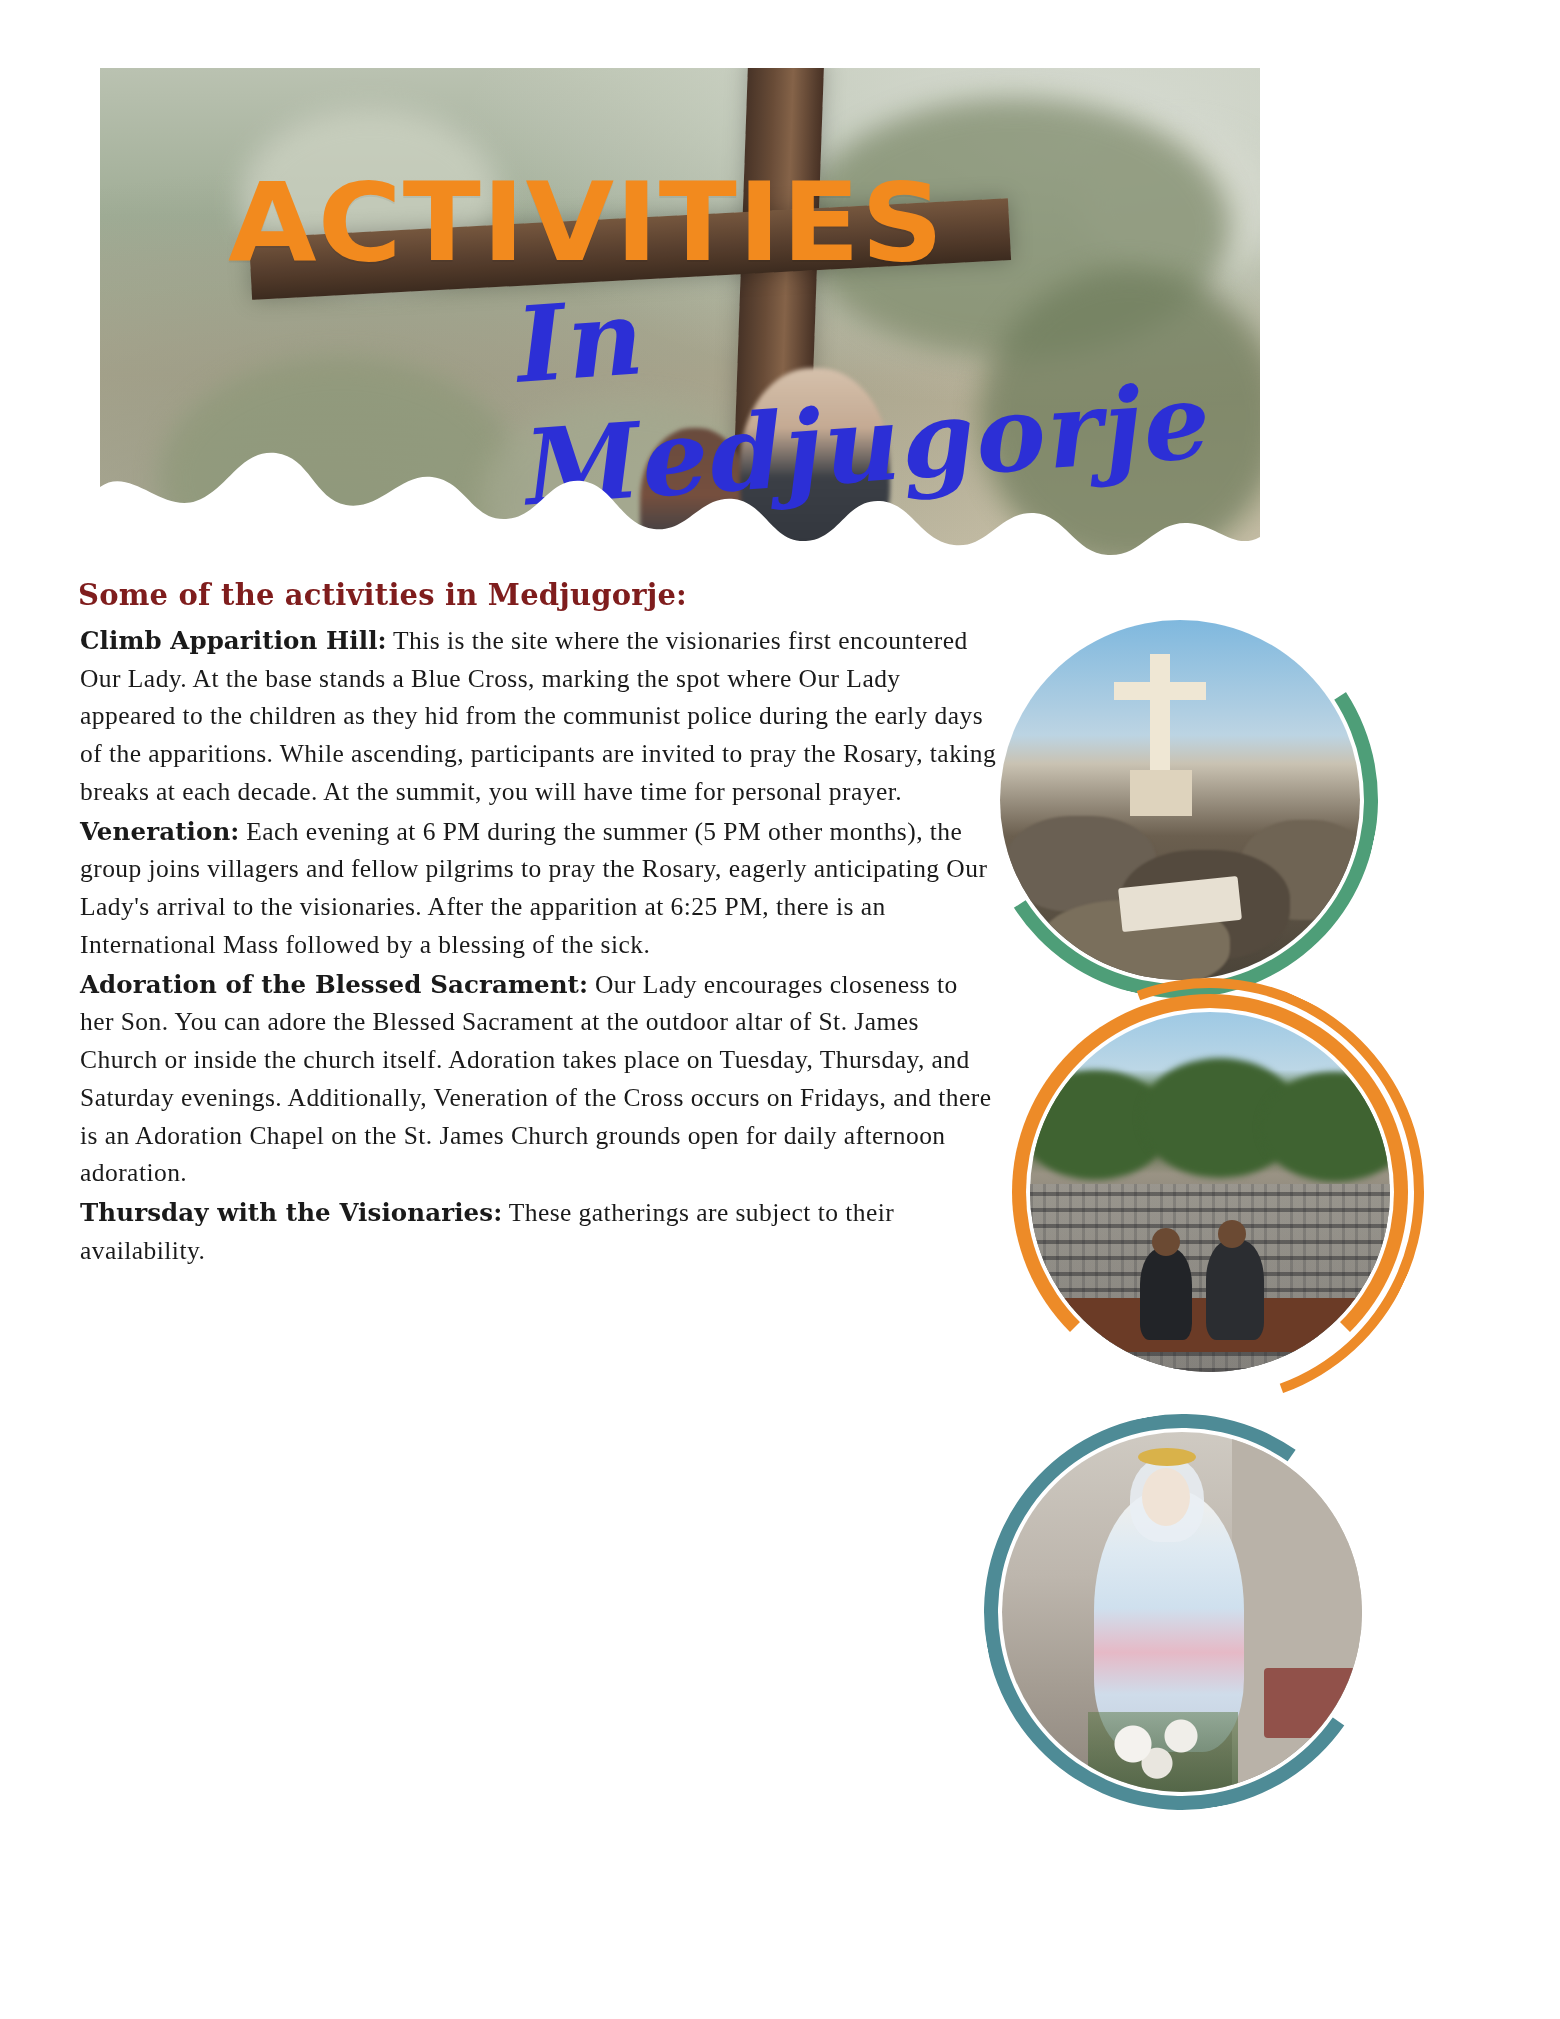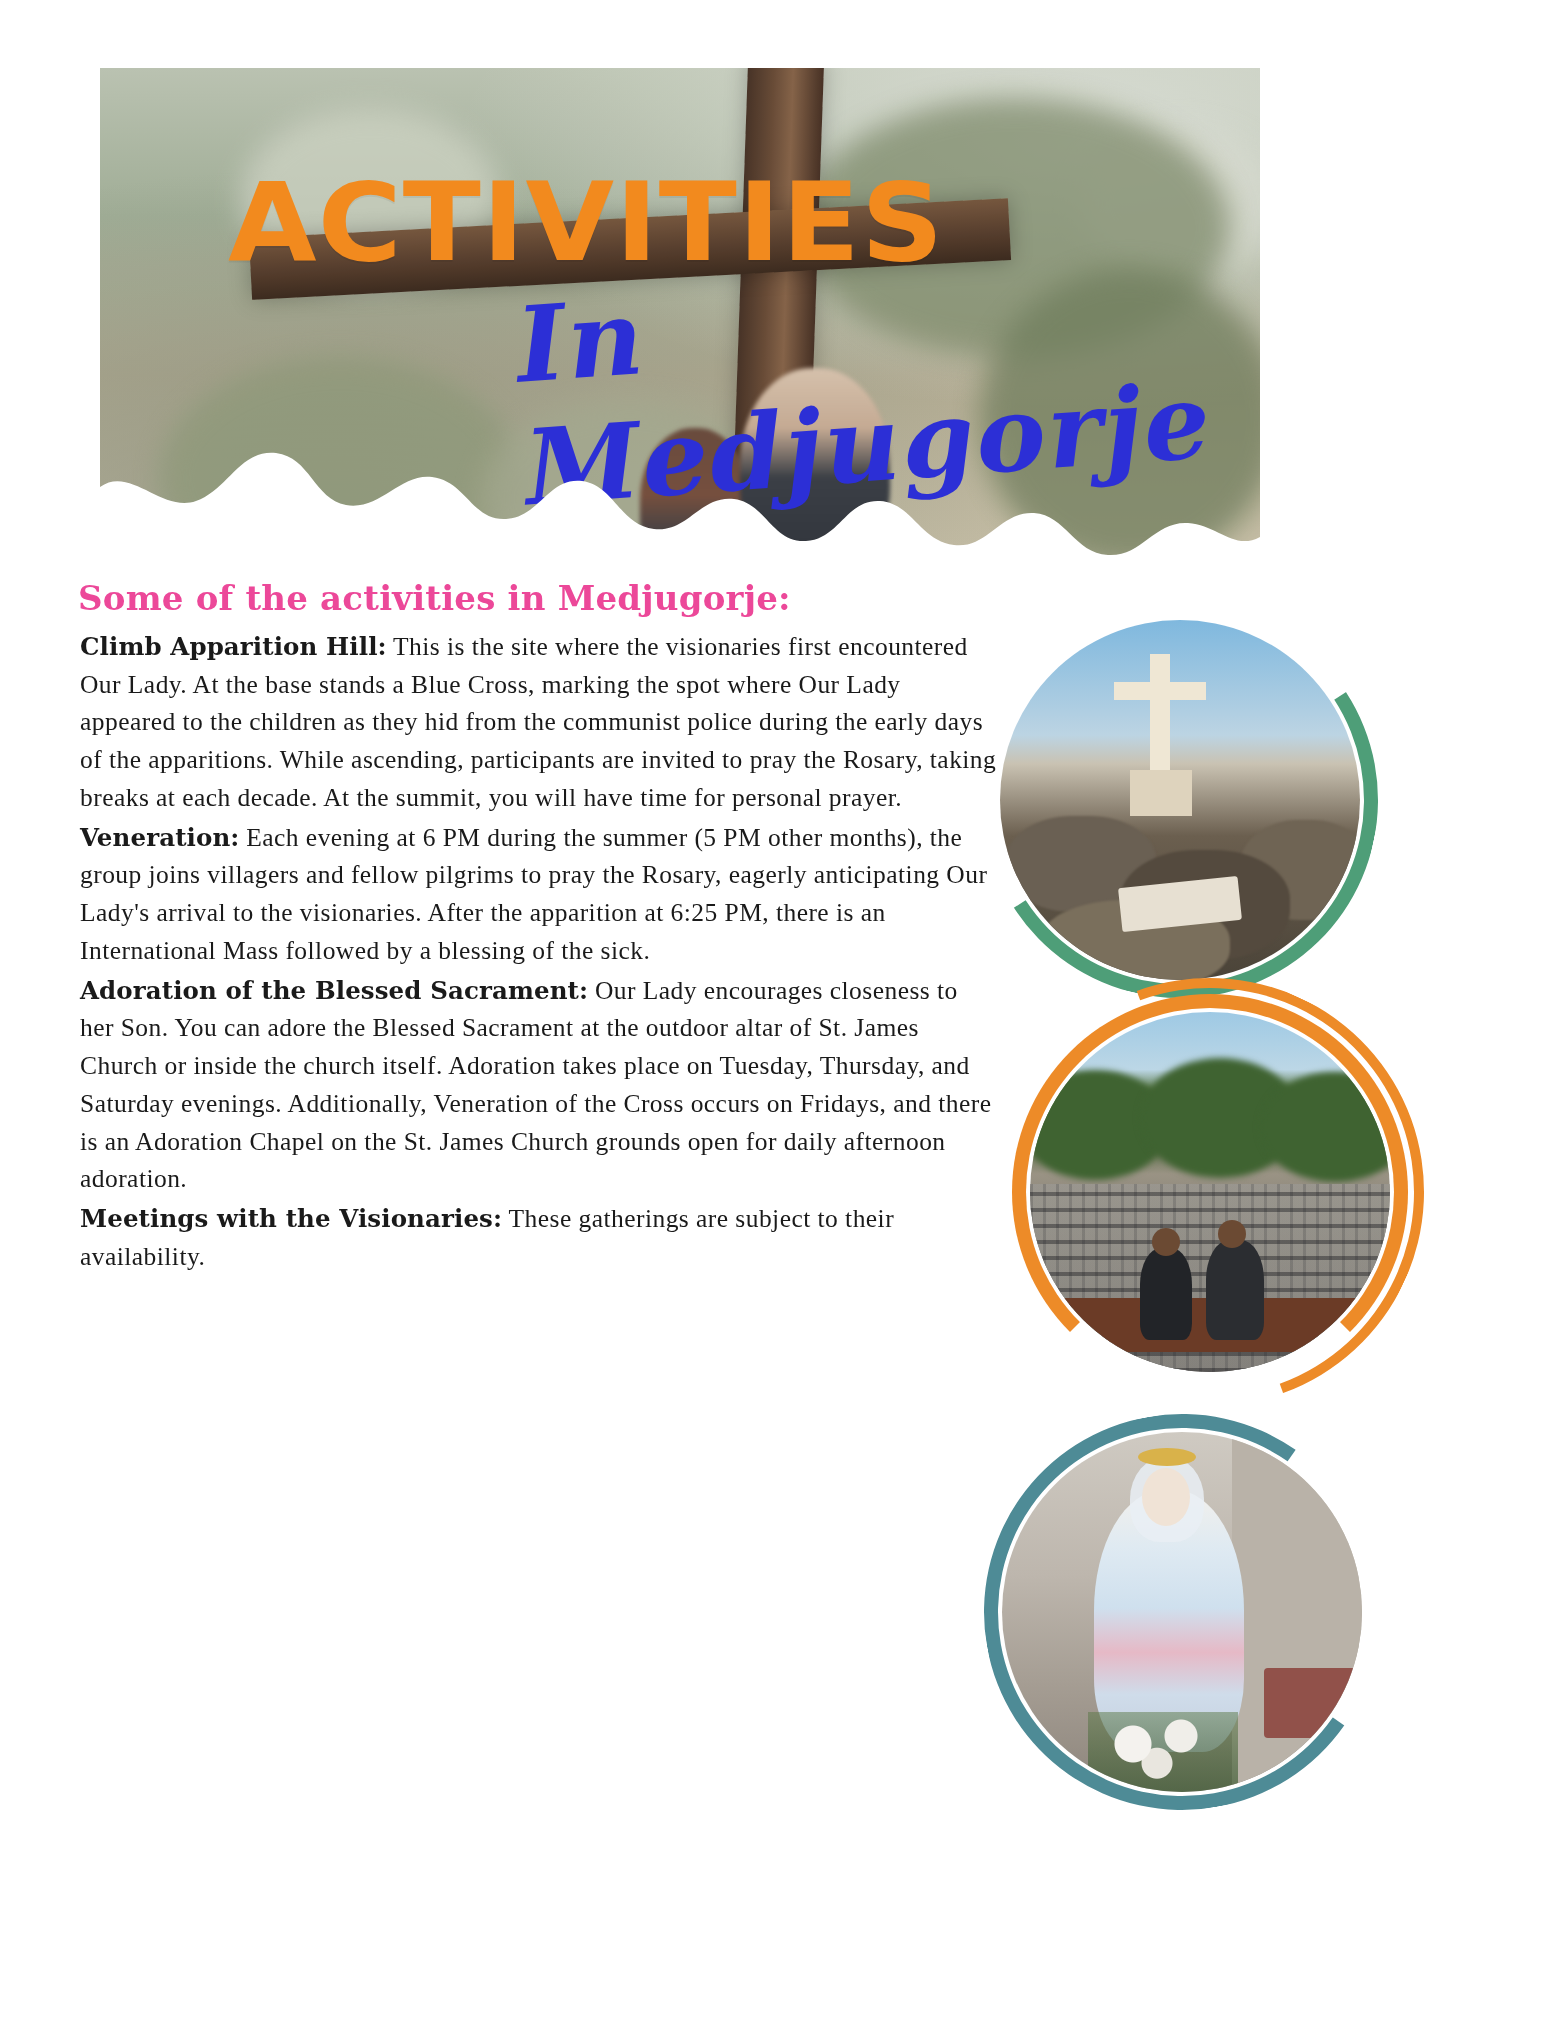--- a/index.html
+++ b/index.html
@@ -115,22 +115,22 @@
   
   .content {
     position: absolute;
     left: 78px;
     top: 578px;
     width: 920px;
   }
   .section-heading {
     font-family: "DejaVu Serif", serif;
     font-weight: 700;
-    font-size: 34px;
-    color: #ec4899;
+    font-size: 29px;
+    color: #7f1d1d;
     margin: 0 0 10px 0;
     letter-spacing: 0.2px;
   }
   .para {
     font-family: "Liberation Serif", serif;
     font-size: 25.5px;
     line-height: 1.48;
     color: #1a1a1a;
     margin: 0 0 2px 2px;
     letter-spacing: 0.45px;
@@ -269,21 +269,21 @@
   <p class="para">
     <b>Climb Apparition Hill:</b><span> This is the site where the visionaries first encountered Our Lady. At the base stands a Blue Cross, marking the spot where Our Lady appeared to the children as they hid from the communist police during the early days of the apparitions. While ascending, participants are invited to pray the Rosary, taking breaks at each decade. At the summit, you will have time for personal prayer.</span>
   </p>
   <p class="para">
     <b>Veneration:</b><span> Each evening at 6 PM during the summer (5 PM other months), the group joins villagers and fellow pilgrims to pray the Rosary, eagerly anticipating Our Lady's arrival to the visionaries. After the apparition at 6:25 PM, there is an International Mass followed by a blessing of the sick.</span>
   </p>
   <p class="para">
     <b>Adoration of the Blessed Sacrament:</b><span> Our Lady encourages closeness to her Son. You can adore the Blessed Sacrament at the outdoor altar of St. James Church or inside the church itself. Adoration takes place on Tuesday, Thursday, and Saturday evenings. Additionally, Veneration of the Cross occurs on Fridays, and there is an Adoration Chapel on the St. James Church grounds open for daily afternoon adoration.</span>
   </p>
   <p class="para">
-    <b>Meetings with the Visionaries:</b><span> These gatherings are subject to their availability.</span>
+    <b>Thursday with the Visionaries:</b><span> These gatherings are subject to their availability.</span>
   </p>
 </div>
 
 <div class="photo-col">
 
   <div class="circle-wrap ph1">
     <div class="ring"></div>
     <div class="photo">
       <div class="hill-cross-v"></div>
       <div class="hill-cross-h"></div>

